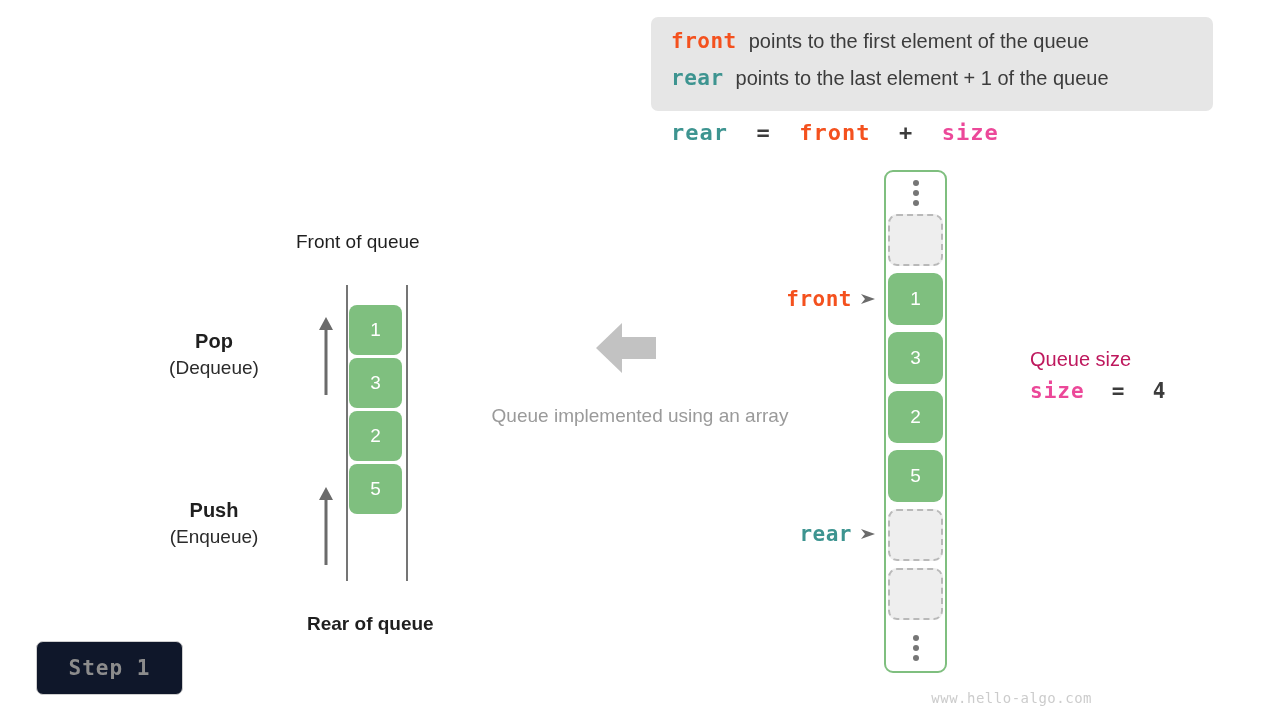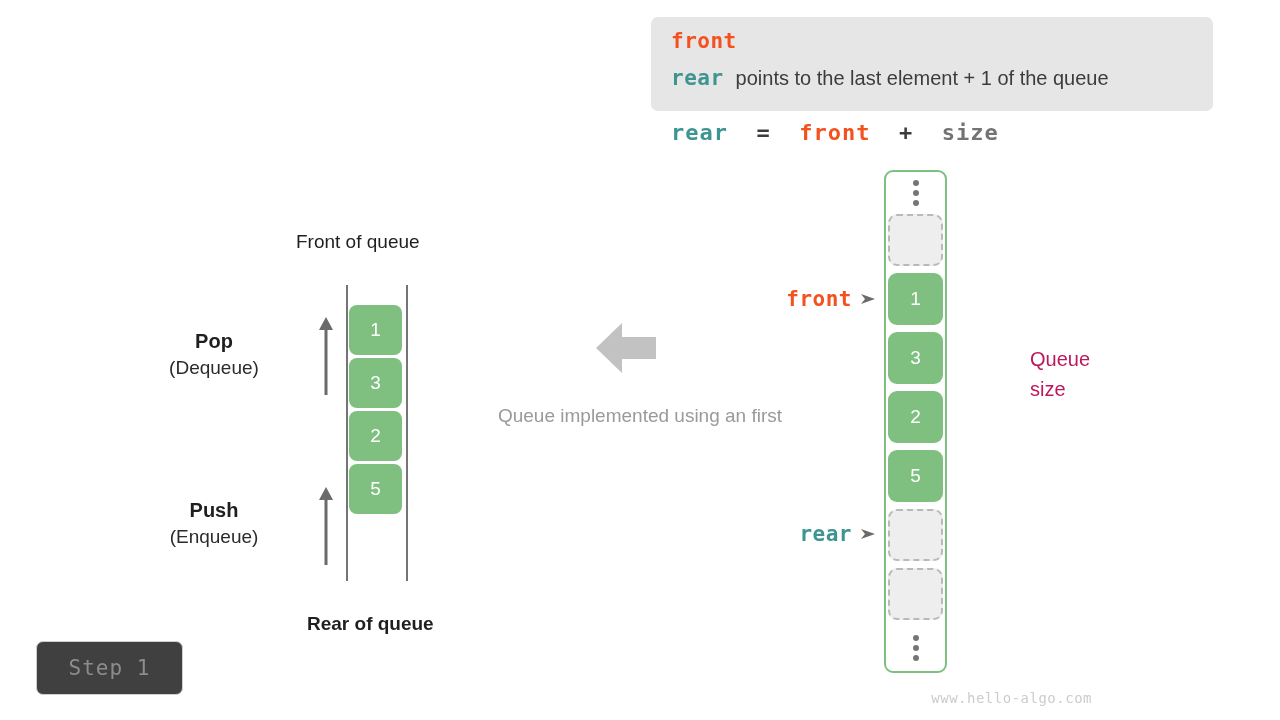--- a/index.html
+++ b/index.html
@@ -38,21 +38,21 @@
     white-space: pre;
   }
   .kw {
     font-family: "DejaVu Sans Mono", monospace;
     font-weight: bold;
     font-size: 21px;
     letter-spacing: 0.5px;
   }
   .kw-front { color: #f4511e; }
   .kw-rear  { color: #3d9490; }
-  .kw-size  { color: #737373; }
+  .kw-size  { color: #ec4899; }
   .def-text {
     font-size: 20px;
     color: #3c3c3c;
     margin-left: 12px;
   }
 
   
   #formula {
     position: absolute;
     left: 671px;
@@ -245,26 +245,26 @@
 
   
   #step-badge {
     position: absolute;
     left: 36px;
     top: 641px;
     width: 145px;
     height: 52px;
     border: 1px solid #cfcfcf;
     border-radius: 7px;
-    background: #404040;
+    background: #0f172a;
     display: flex;
     align-items: center;
     justify-content: center;
     font-family: "DejaVu Sans Mono", monospace;
-    font-weight: normal;
+    font-weight: bold;
     font-size: 21px;
     letter-spacing: 1px;
     color: #8c8c8c;
   }
 
   
   #watermark {
     position: absolute;
     right: 28px;
     bottom: 14px;
@@ -275,20 +275,21 @@
   }
 </style>
 </head>
 <body>
 
 <div id="stage">
 
   <div id="def-box">
     <div class="def-line">
       <span class="kw kw-front">front</span>
+      <span class="def-text">points to the first element of the queue</span>
     </div>
     <div class="def-line">
       <span class="kw kw-rear">rear</span>
       <span class="def-text">points to the last element + 1 of the queue</span>
     </div>
   </div>
 
   <div id="formula"><span class="kw-rear">rear</span><span>  =  </span><span class="kw-front">front</span><span>  +  </span><span class="kw-size">size</span></div>
 
   <div id="front-of-queue">Front of queue</div>
@@ -316,21 +317,21 @@
     <polygon points="8,0 15,13 1,13" fill="#6b6b6b"></polygon>
   </svg>
   <svg class="up-arrow" id="push-arrow" viewBox="0 0 16 78">
     <rect x="6.5" y="10" width="3" height="68" fill="#6b6b6b"></rect>
     <polygon points="8,0 15,13 1,13" fill="#6b6b6b"></polygon>
   </svg>
 
   <svg id="center-arrow" viewBox="0 0 60 52">
     <polygon points="0,26 26,1 26,15 60,15 60,37 26,37 26,51" fill="#c2c2c2"></polygon>
   </svg>
-  <div id="center-caption">Queue implemented using an first</div>
+  <div id="center-caption">Queue implemented using an array</div>
 
   <div id="array-container"></div>
 
   <div class="ellipsis" id="ellipsis-top">
     <span></span>
       <span></span>
       <span></span>
   </div>
 
   <div class="acell empty" style="top:214px"></div>
@@ -355,19 +356,20 @@
   </div>
   <div class="ptr" id="ptr-rear">
     <span>rear</span>
     <svg class="ptr-arrow" viewBox="0 0 14 12">
       <polygon points="0,1 14,6 0,11 4,6" fill="#6b6b6b"></polygon>
     </svg>
   </div>
 
   <div id="size-block">
     <div id="size-title">Queue size</div>
+    <div id="size-expr"><span class="kw-size">size</span><span>  =  </span><span>4</span></div>
   </div>
 
   <div id="step-badge">Step 1</div>
 
   <div id="watermark">www.hello-algo.com</div>
 
 </div>
 
 </body></html>

